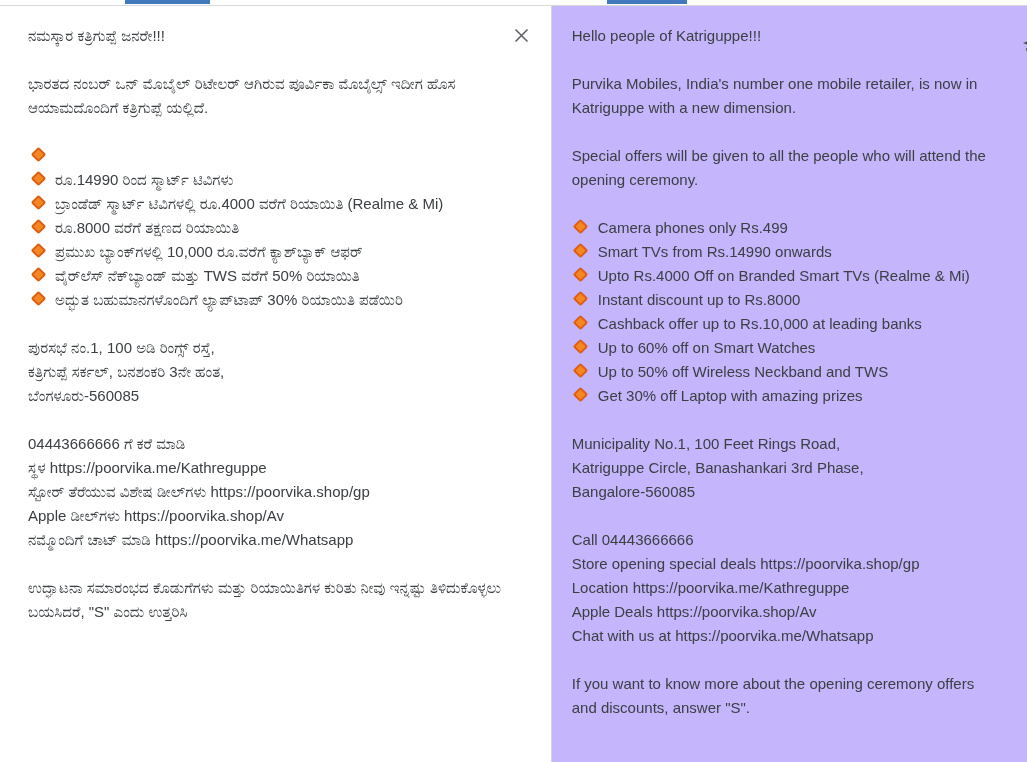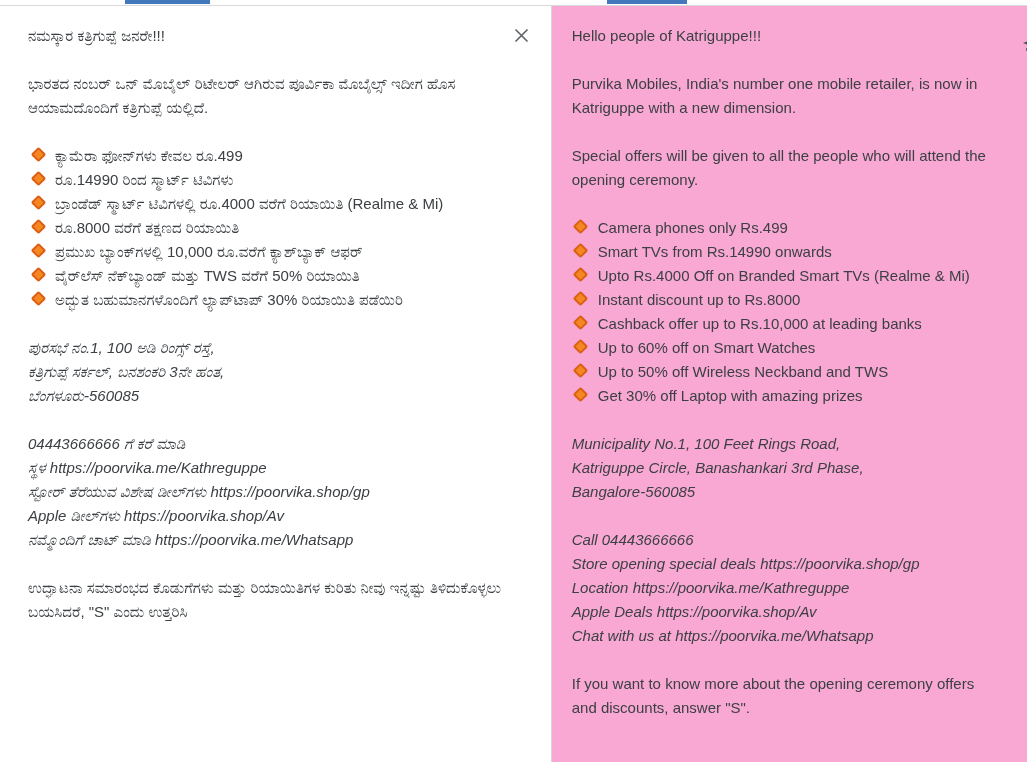--- a/index.html
+++ b/index.html
@@ -16,25 +16,25 @@
   .tab-indicator{position:absolute;top:0;height:4px;background:#4478bd;}
   .tab-indicator.src{left:125px;width:85px;}
   .tab-indicator.tgt{left:607px;width:80px;}
   .panels{position:absolute;top:6px;left:0;width:1027px;height:756px;display:flex;}
   .panel{box-sizing:border-box;overflow:hidden;position:relative;}
   .panel.source{
     width:583px;background:#ffffff;border-right:1px solid #d6d6d6;
     padding:18px 26px 0 28px;
   }
   .panel.target{
-    width:502px;background:#f9a8d4;
+    width:502px;background:#c4b5fd;
     padding:18px 30px 0 20px;
   }
   .para{margin:0 0 24px 0;}
-  .lines{margin:0 0 24px 0;font-style:italic;}
+  .lines{margin:0 0 24px 0;}
   .lines .line{min-height:24px;}
   .bullets{margin:0 0 24px 0;}
   .bullet{min-height:24px;}
   .diamond{
     display:inline-block;width:7px;height:7px;
     background:#f6861f;border:2px solid #db5f16;border-radius:2px;
     transform:rotate(45deg);
     margin:0 11px 1px 5px;
   }
   .panel.target .diamond{margin-left:3px;margin-right:12px;}
@@ -60,21 +60,21 @@
     <div class="close-btn">
       <svg width="15" height="15" viewBox="0 0 15 15">
         <path d="M1.5 1.5 L13.5 13.5 M13.5 1.5 L1.5 13.5" stroke="#5f6368" stroke-width="1.6" fill="none"></path>
       </svg>
     </div>
 
     <p class="para">ನಮಸ್ಕಾರ ಕತ್ರಿಗುಪ್ಪೆ ಜನರೇ!!!</p>
     <p class="para">ಭಾರತದ ನಂಬರ್ ಒನ್ ಮೊಬೈಲ್ ರಿಟೇಲರ್ ಆಗಿರುವ ಪೂರ್ವಿಕಾ ಮೊಬೈಲ್ಸ್ ಇದೀಗ ಹೊಸ ಆಯಾಮದೊಂದಿಗೆ ಕತ್ರಿಗುಪ್ಪೆ ಯಲ್ಲಿದೆ.</p>
 
     <div class="bullets">
-      <div class="bullet"><span class="diamond"></span><span>ಕ್ಯಾಮೆರಾ ಫೋನ್‌ಗಳು ಕೇವಲ ರೂ.499</span></div>
+      <div class="bullet"><span class="diamond"></span></div>
       <div class="bullet"><span class="diamond"></span><span>ರೂ.14990 ರಿಂದ ಸ್ಮಾರ್ಟ್ ಟಿವಿಗಳು</span></div>
       <div class="bullet"><span class="diamond"></span><span>ಬ್ರಾಂಡೆಡ್ ಸ್ಮಾರ್ಟ್ ಟಿವಿಗಳಲ್ಲಿ ರೂ.4000 ವರೆಗೆ ರಿಯಾಯಿತಿ (Realme &amp; Mi)</span></div>
       <div class="bullet"><span class="diamond"></span><span>ರೂ.8000 ವರೆಗೆ ತಕ್ಷಣದ ರಿಯಾಯಿತಿ</span></div>
       <div class="bullet"><span class="diamond"></span><span>ಪ್ರಮುಖ ಬ್ಯಾಂಕ್‌ಗಳಲ್ಲಿ 10,000 ರೂ.ವರೆಗೆ ಕ್ಯಾಶ್‌ಬ್ಯಾಕ್ ಆಫರ್</span></div>
       <div class="bullet"><span class="diamond"></span><span>ವೈರ್‌ಲೆಸ್ ನೆಕ್‌ಬ್ಯಾಂಡ್ ಮತ್ತು TWS ವರೆಗೆ 50% ರಿಯಾಯಿತಿ</span></div>
       <div class="bullet"><span class="diamond"></span><span>ಅದ್ಭುತ ಬಹುಮಾನಗಳೊಂದಿಗೆ ಲ್ಯಾಪ್‌ಟಾಪ್ 30% ರಿಯಾಯಿತಿ ಪಡೆಯಿರಿ</span></div>
     </div>
 
     <div class="lines">
       <div class="line">ಪುರಸಭೆ ನಂ.1, 100 ಅಡಿ ರಿಂಗ್ಸ್ ರಸ್ತೆ,</div>

